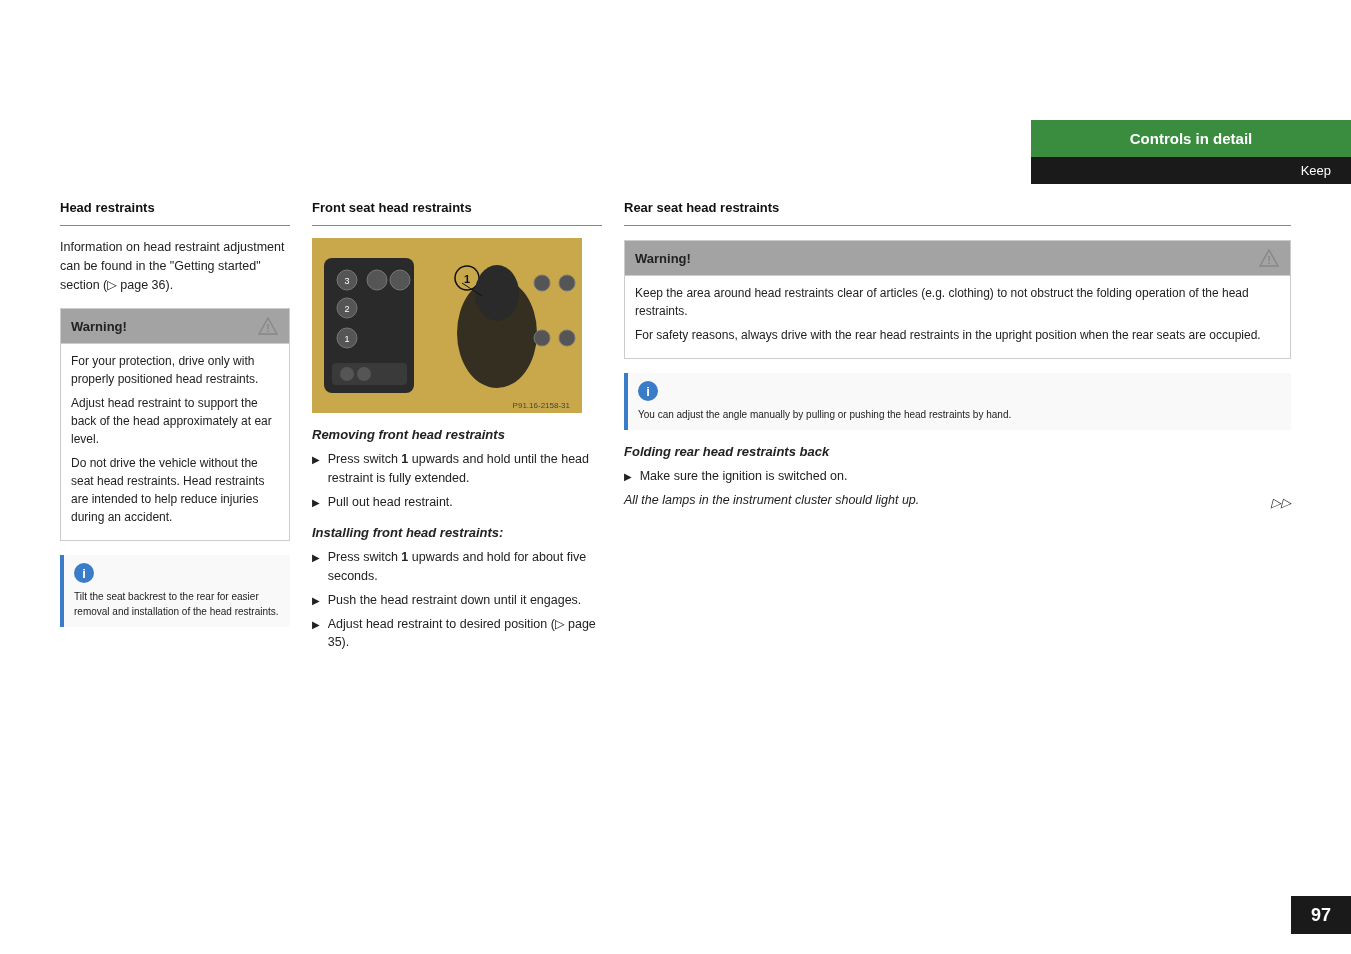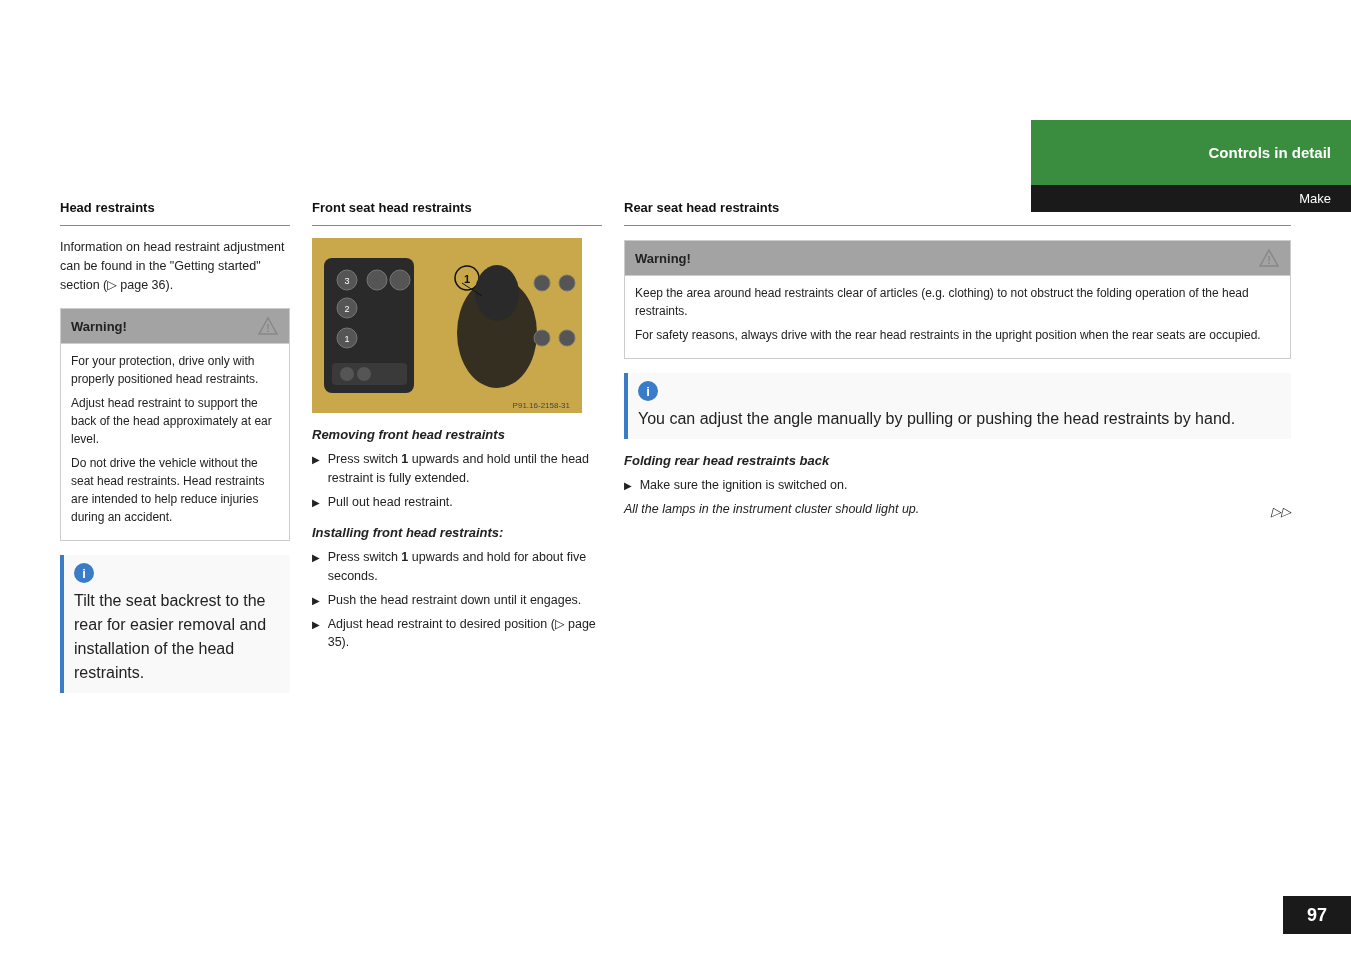--- a/index.html
+++ b/index.html
@@ -17,22 +17,22 @@
     
     .header-bar {
       position: absolute;
       top: 120px;
       right: 0;
       width: 320px;
     }
     .header-controls {
       background: #3a8c3f;
       color: white;
-      text-align: right;
-      padding: 24px 20px;
+      text-align: center;
+      padding: 10px 20px;
       font-weight: bold;
       font-size: 15px;
     }
     .header-seats {
       background: #1a1a1a;
       color: white;
       text-align: right;
       padding: 6px 20px;
       font-size: 13px;
     }
@@ -132,21 +132,21 @@
       background: #3a7cc7;
       color: white;
       display: flex;
       align-items: center;
       justify-content: center;
       font-weight: bold;
       font-size: 13px;
       flex-shrink: 0;
     }
     .info-box p {
-      font-size: 16px;
+      font-size: 10px;
       line-height: 1.5;
     }
 
     
     .diagram-box {
       border: none;
       margin-bottom: 10px;
       background: #c8a84b;
       width: 270px;
       height: 175px;
@@ -182,21 +182,21 @@
       flex-shrink: 0;
       font-size: 10px;
       margin-top: 2px;
     }
 
     
     .page-number {
       position: absolute;
       bottom: 20px;
       right: 0;
-      width: 68px;
+      width: 60px;
       height: 38px;
       background: #1a1a1a;
       color: white;
       display: flex;
       align-items: center;
       justify-content: center;
       font-size: 18px;
       font-weight: bold;
     }
 
@@ -213,21 +213,21 @@
     }
   </style>
 </head>
 <body>
 
 <div class="header-bar">
   <div class="header-controls">
     <span>Controls in detail</span>
   </div>
   <div class="header-seats">
-    <span>Make</span>
+    <span>Keep</span>
   </div>
 </div>
 
 <div class="content">
 
   <div class="col-left">
     <p class="section-title">Head restraints</p>
     <hr class="divider-line">
     <p class="body-text">Information on head restraint adjustment can be found in the "Getting started" section (▷ page 36).</p>
 

